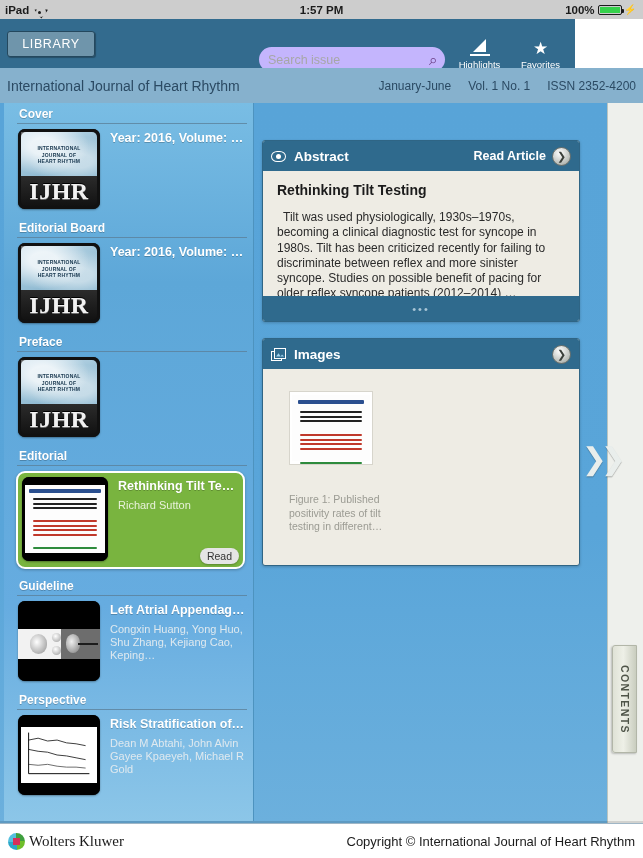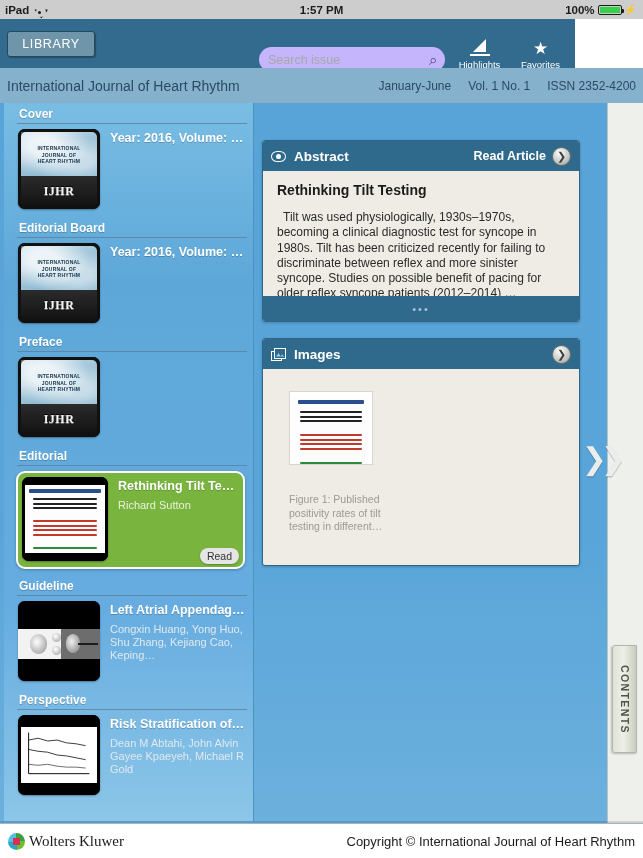--- a/index.html
+++ b/index.html
@@ -183,21 +183,21 @@
     color: #14344c; font-weight: bold; letter-spacing: .2px; z-index: 2;
   }
   .cover-art .ijhr {
     position: absolute; left: 3px; right: 3px; bottom: 3px; height: 30px;
     background: linear-gradient(180deg,#2b2b2b 0%, #121212 100%);
     display: flex; align-items: center; justify-content: center;
     border-radius: 0 0 5px 5px;
   }
   .cover-art .ijhr span {
     font-family: "Liberation Serif", serif;
-    font-weight: bold; font-size: 12px; color: #f2f2f2;
+    font-weight: bold; font-size: 24px; color: #f2f2f2;
     letter-spacing: .5px;
     text-shadow: 0 1px 0 #6d6d6d, 0 -1px 0 #000;
   }
 
   
   .fig-slide { position: absolute; inset: 0; background:#000; }
   .fig-slide .page {
     position: absolute; left: 3px; right: 3px; top: 8px; bottom: 8px;
     background: #fdfdfd;
   }

